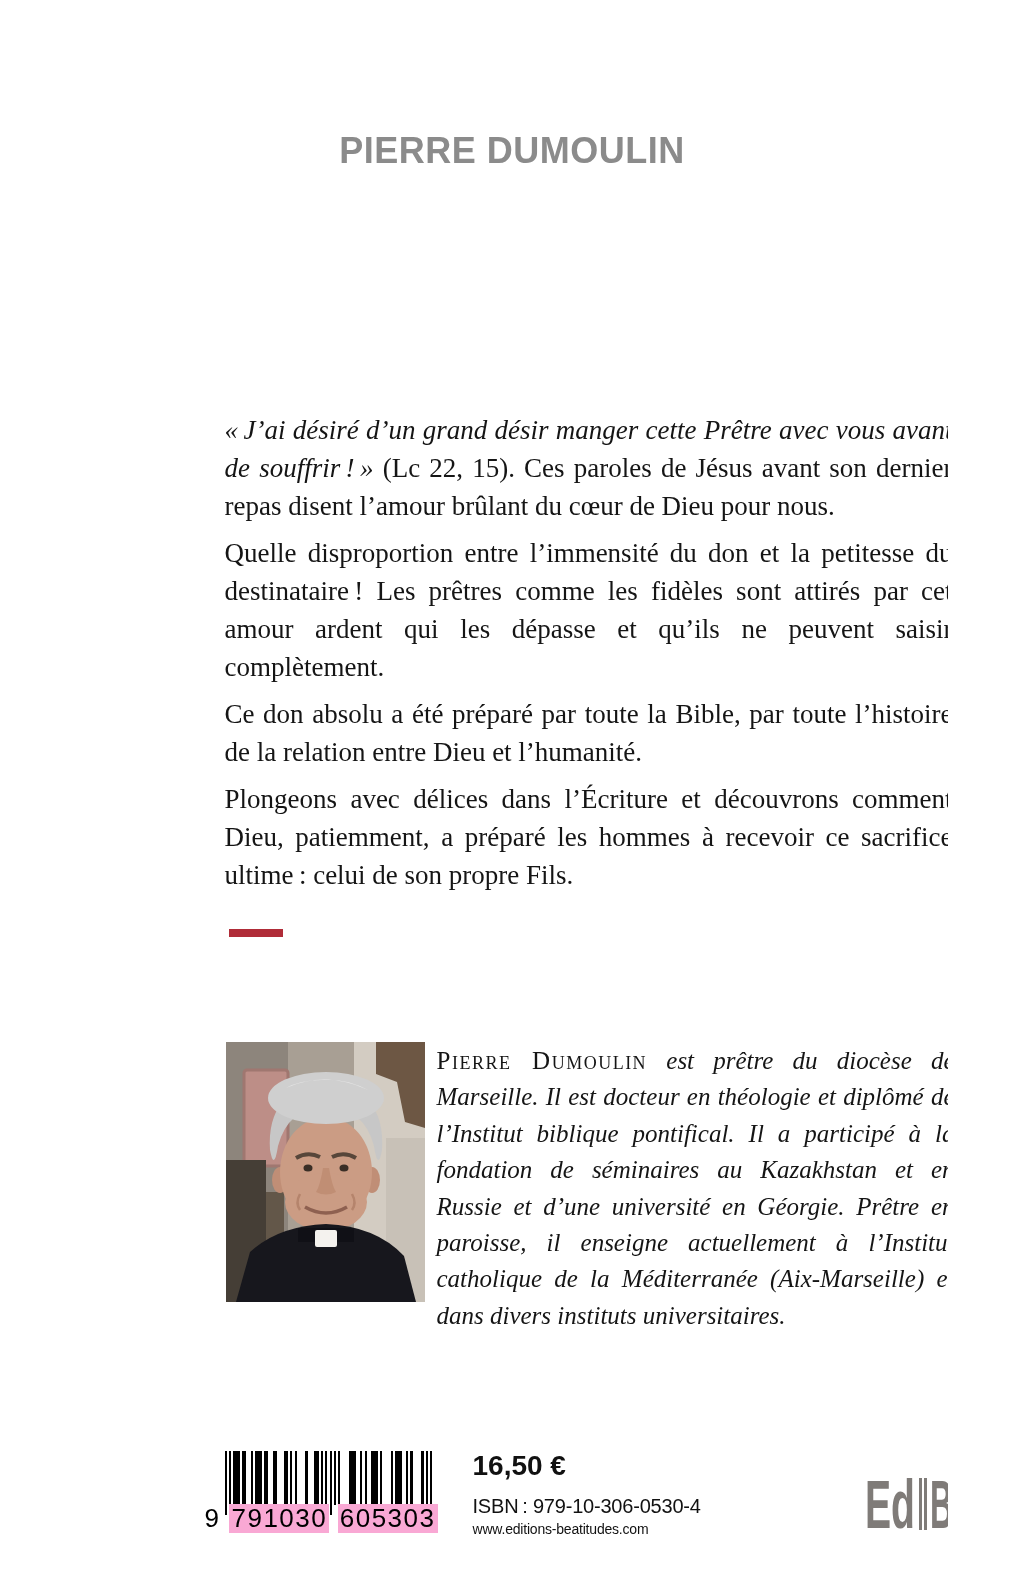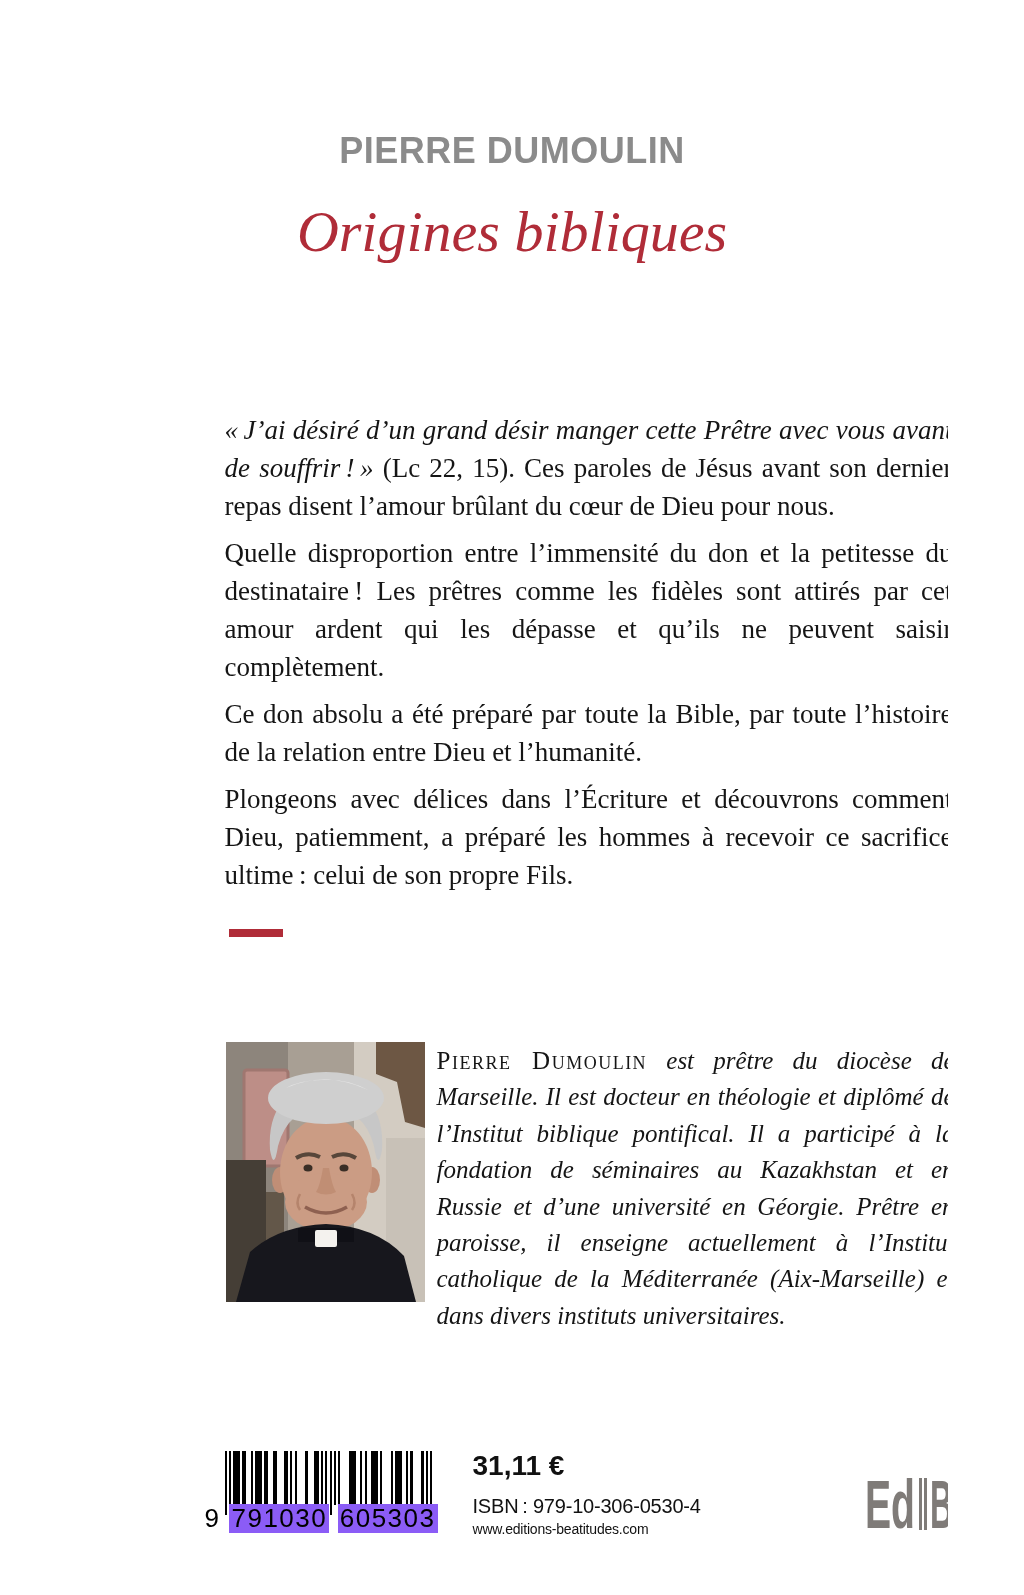--- a/index.html
+++ b/index.html
@@ -50,40 +50,39 @@
   .bc-bars{display:flex;align-items:flex-start;height:64px;}
   .bc-mod{width:2.2px;height:54px;flex:0 0 auto;}
   .bc-mod.bar{background:#000;}
   .bc-mod.guard{height:64px;}
   .bc-digits{
     position:absolute;top:53px;left:-22px;right:-4px;
     display:flex;justify-content:space-between;
     font-family:"Liberation Sans",sans-serif;font-size:26px;line-height:29px;
     color:#000;
   }
-  .bc-digits span{background:#8b5cf6;padding:0 2px;letter-spacing:1.5px;}
+  .bc-digits span{background:#f9a8d4;padding:0 2px;letter-spacing:1.5px;}
   .bc-digits span:first-child{background:transparent;letter-spacing:0;}
   .pub-info{
     position:absolute;left:396px;top:1450px;
     font-family:"Liberation Sans",sans-serif;color:#111;
   }
   .price{font-size:28px;font-weight:700;margin-bottom:13px;}
   .isbn{font-size:20px;margin-bottom:3px;letter-spacing:-.2px;}
   .website{font-size:14px;letter-spacing:-.2px;}
   .logo{position:absolute;left:788px;top:1476px;width:88px;height:56px;}
 </style>
 </head>
 <body>
 
 <div class="page">
 
   <div class="author-name">PIERRE DUMOULIN</div>
 
   <div class="book-title">
-    <span>Origines bibliques</span>
   </div>
 
   <div class="blurb">
     <p><span class="q">« J’ai désiré d’un grand désir manger cette Prêtre avec vous avant de souffrir ! »</span><span> (Lc 22, 15). Ces paroles de Jésus avant son dernier repas disent l’amour brûlant du cœur de Dieu pour nous.</span></p>
     <p>Quelle disproportion entre l’immensité du don et la petitesse du destinataire ! Les prêtres comme les fidèles sont attirés par cet amour ardent qui les dépasse et qu’ils ne peuvent saisir complètement.</p>
     <p>Ce don absolu a été préparé par toute la Bible, par toute l’histoire de la relation entre Dieu et l’humanité.</p>
     <p>Plongeons avec délices dans l’Écriture et découvrons comment Dieu, patiemment, a préparé les hommes à recevoir ce sacrifice ultime : celui de son propre Fils.</p>
   </div>
 
   <div class="dash"></div>
@@ -220,21 +219,21 @@
         <div class="bc-mod bar guard"></div>
       </div>
     <div class="bc-digits">
       <span>9</span>
       <span>791030</span>
       <span>605303</span>
     </div>
   </div>
 
   <div class="pub-info">
-    <div class="price">31,11 €</div>
+    <div class="price">16,50 €</div>
     <div class="isbn">ISBN : 979-10-306-0530-4</div>
     <div class="website">www.editions-beatitudes.com</div>
   </div>
 
   <svg class="logo" viewBox="0 0 88 56" aria-hidden="true">
     <text x="0" y="52" font-family="Liberation Sans, sans-serif" font-weight="700" font-size="68" textLength="50" lengthAdjust="spacingAndGlyphs" fill="#7f7b78">Ed</text>
     <rect x="54" y="2" width="3" height="52" fill="#7f7b78"></rect>
     <rect x="59" y="2" width="3" height="52" fill="#7f7b78"></rect>
     <text x="65" y="52" font-family="Liberation Sans, sans-serif" font-weight="700" font-size="68" textLength="23" lengthAdjust="spacingAndGlyphs" fill="#7f7b78">B</text>
   </svg>

